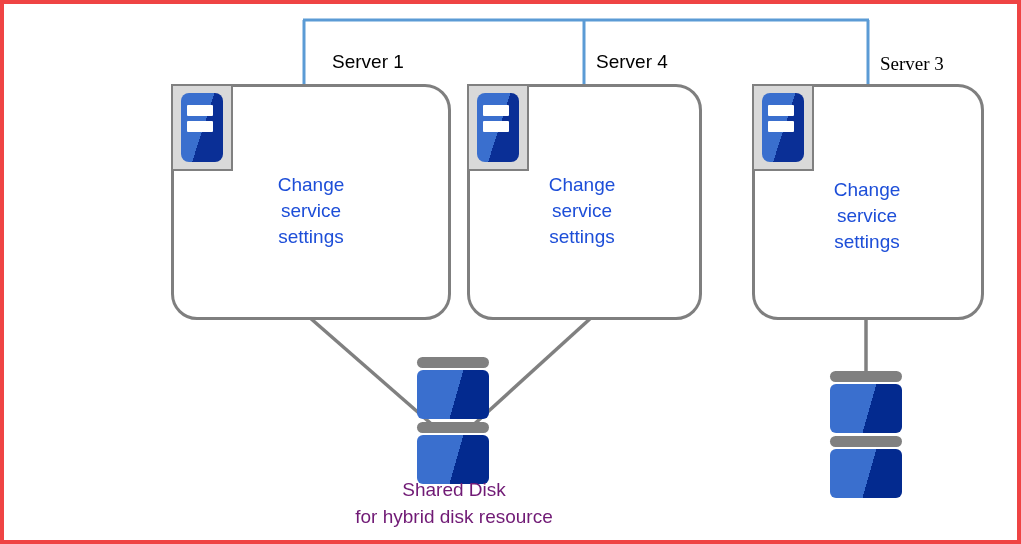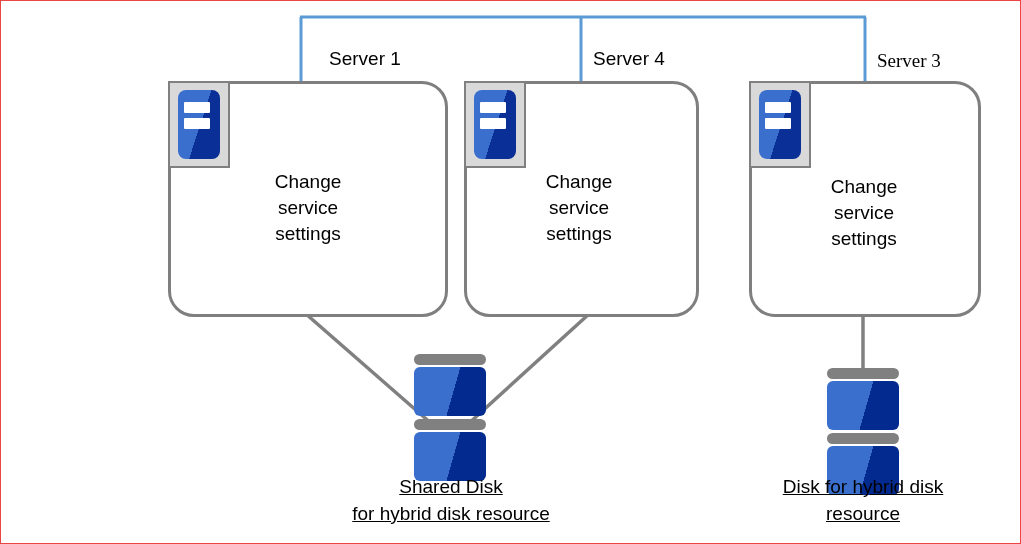--- a/index.html
+++ b/index.html
@@ -10,21 +10,21 @@
   }
   body {
     font-family: "Liberation Sans", sans-serif;
   }
   #page {
     position: relative;
     width: 1021px;
     height: 544px;
     background: #ffffff;
     box-sizing: border-box;
-    border: 1px solid #ef4444;
+    border: 4px solid #ef4444;
     overflow: hidden;
   }
   #canvas {
     position: absolute;
     left: 0;
     top: 0;
     width: 1021px;
     height: 544px;
   }
 
@@ -74,21 +74,21 @@
     border-radius: 1px;
   }
   .server-icon .bar.b1 { top: 18%; }
   .server-icon .bar.b2 { top: 40%; }
 
   
   .box-text {
     position: absolute;
     font-size: 19px;
     line-height: 26px;
-    color: #000000;
+    color: #1d4ed8;
     text-align: center;
     white-space: pre-line;
   }
 
   
   .disk {
     position: absolute;
     width: 72px;
   }
   .disk .cap {
@@ -102,24 +102,23 @@
     border-radius: 6px;
     background: linear-gradient(106deg, #3a6fce 0%, #3a6fce 54%, #032a8f 54%, #032a8f 100%);
     margin-bottom: 3px;
   }
 
   
   .caption {
     position: absolute;
     font-size: 19px;
     line-height: 27px;
-    color: #000000;
+    color: #701a75;
     text-align: center;
     white-space: pre-line;
-    text-decoration: underline;
   }
 </style>
 </head>
 <body>
 
 <div id="page">
 
   <svg id="canvas" viewBox="0 0 1021 544" xmlns="http://www.w3.org/2000/svg">
 
     <g>
@@ -191,16 +190,14 @@
   <div class="caption" style="left:300px; top:472px; width:300px;">Shared Disk
 for hybrid disk resource</div>
 
   <div class="disk" style="left:826px; top:367px;">
     <div class="cap"></div>
     <div class="platter"></div>
     <div class="cap"></div>
     <div class="platter"></div>
   </div>
 
-  <div class="caption" style="left:722px; top:472px; width:280px;">Disk for hybrid disk
-resource</div>
 
 </div>
 
 </body></html>

